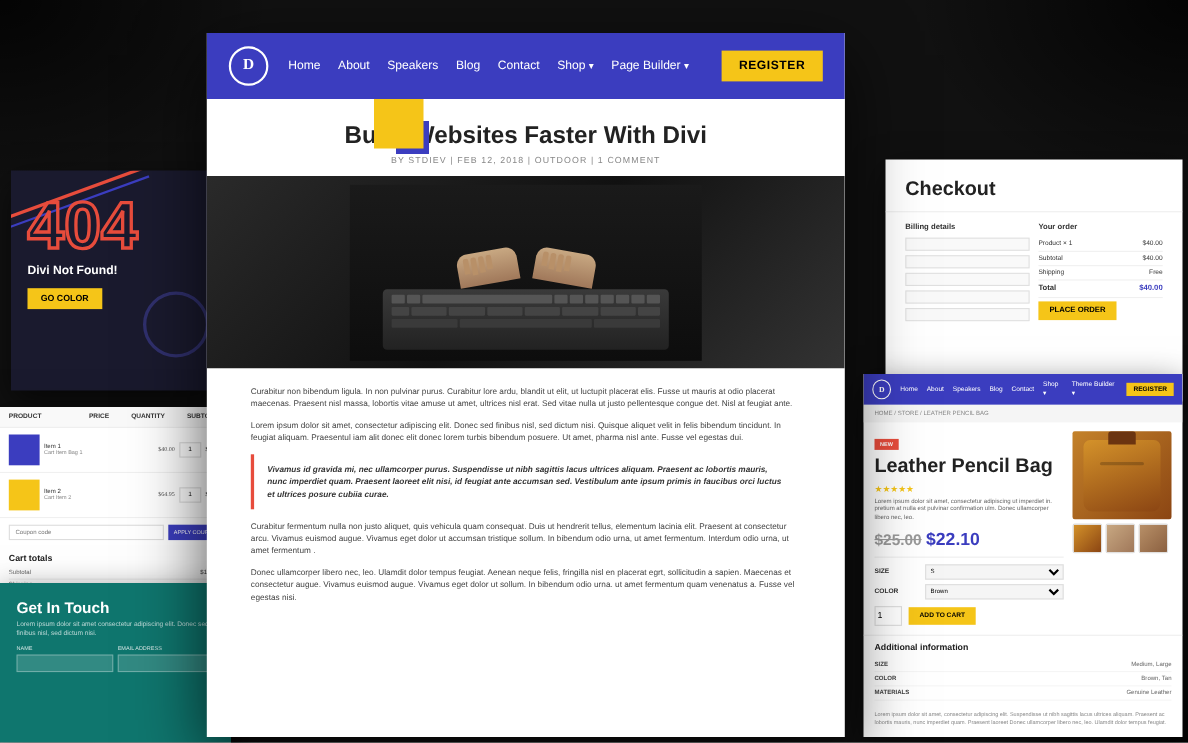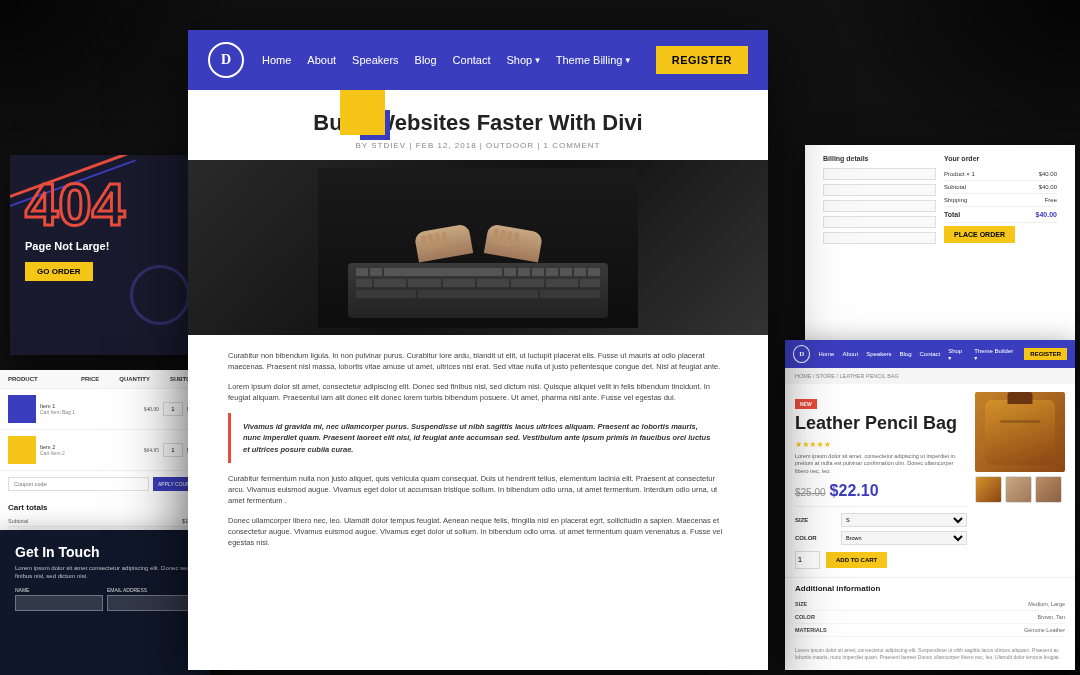--- a/index.html
+++ b/index.html
@@ -316,21 +316,21 @@
       width: calc(100% - 16px);
     }
 
     
     .card-contact {
       position: absolute;
       top: 530px;
       left: 0px;
       width: 210px;
       height: 145px;
-      background: #0f172a;
+      background: #0f766e;
       z-index: 9;
       overflow: hidden;
       box-shadow: 0 10px 30px rgba(0,0,0,0.6);
     }
     .contact-title {
       color: #fff;
       font-size: 14px;
       font-weight: bold;
       font-family: 'Arial', sans-serif;
       padding: 14px 15px 4px;
@@ -523,24 +523,25 @@
       margin-bottom: 4px;
     }
     .product-desc {
       font-size: 5.5px;
       color: #666;
       font-family: 'Arial', sans-serif;
       line-height: 1.4;
       margin-bottom: 6px;
     }
     .product-price-old {
-      font-size: 10px;
+      font-size: 14px;
       color: #999;
       text-decoration: line-through;
       font-family: 'Arial', sans-serif;
+      font-weight: bold;
     }
     .product-price-new {
       font-size: 16px;
       color: #3b3dbf;
       font-weight: bold;
       font-family: 'Arial', sans-serif;
     }
     .product-divider {
       height: 1px;
       background: #eee;
@@ -757,21 +758,21 @@
 
   <nav class="navbar">
     <div class="navbar-logo">D</div>
     <div class="navbar-links">
       <a class="nav-link">Home</a>
       <a class="nav-link">About</a>
       <a class="nav-link">Speakers</a>
       <a class="nav-link">Blog</a>
       <a class="nav-link">Contact</a>
       <a class="nav-link nav-link-dropdown">Shop</a>
-      <a class="nav-link nav-link-dropdown">Theme Billing</a>
+      <a class="nav-link nav-link-dropdown">Page Builder</a>
     </div>
     <button class="register-btn">REGISTER</button>
   </nav>
 
   <div class="blog-title-section">
     <h1 class="blog-title">Build Websites Faster With Divi</h1>
     <p class="blog-meta">BY STDIEV | FEB 12, 2018 | OUTDOOR | 1 COMMENT</p>
   </div>
 
   <div class="blog-hero">
@@ -841,22 +842,22 @@
 </div>
 
 <div class="card-404">
   
   <div style="position:absolute;top:0;left:0;width:100%;height:100%;overflow:hidden;">
     <div style="position:absolute;top:20px;left:-20px;width:150px;height:3px;background:#e74c3c;transform:rotate(-20deg);"></div>
     <div style="position:absolute;top:30px;left:-20px;width:150px;height:2px;background:#3b3dbf;transform:rotate(-20deg);"></div>
     <div style="position:absolute;bottom:30px;right:10px;width:60px;height:60px;border:3px solid rgba(100,100,255,0.3);border-radius:50%;"></div>
   </div>
   <div class="four04-text">404</div>
-  <div class="four04-sub">Page Not Large!</div>
-  <div class="four04-btn">GO ORDER</div>
+  <div class="four04-sub">Divi Not Found!</div>
+  <div class="four04-btn">GO COLOR</div>
 </div>
 
 <div class="card-cart">
   <div class="cart-header">
     <span class="cart-col-header">PRODUCT</span>
     <span class="cart-col-header" style="margin-left:auto;">PRICE</span>
     <span class="cart-col-header">QUANTITY</span>
     <span class="cart-col-header">SUBTOTAL</span>
   </div>
   
@@ -913,20 +914,21 @@
       <div class="contact-field-input"></div>
     </div>
     <div class="contact-field">
       <div class="contact-field-label">EMAIL ADDRESS</div>
       <div class="contact-field-input"></div>
     </div>
   </div>
 </div>
 
 <div class="card-checkout">
+  <div class="checkout-title">Checkout</div>
   <div class="checkout-cols">
     <div class="checkout-col">
       <div class="checkout-col-title">Billing details</div>
       <div class="checkout-field-wide"></div>
       <div class="checkout-field-wide"></div>
       <div class="checkout-field-wide"></div>
       <div class="checkout-field-wide"></div>
       <div class="checkout-field-wide"></div>
     </div>
     <div class="checkout-col">

